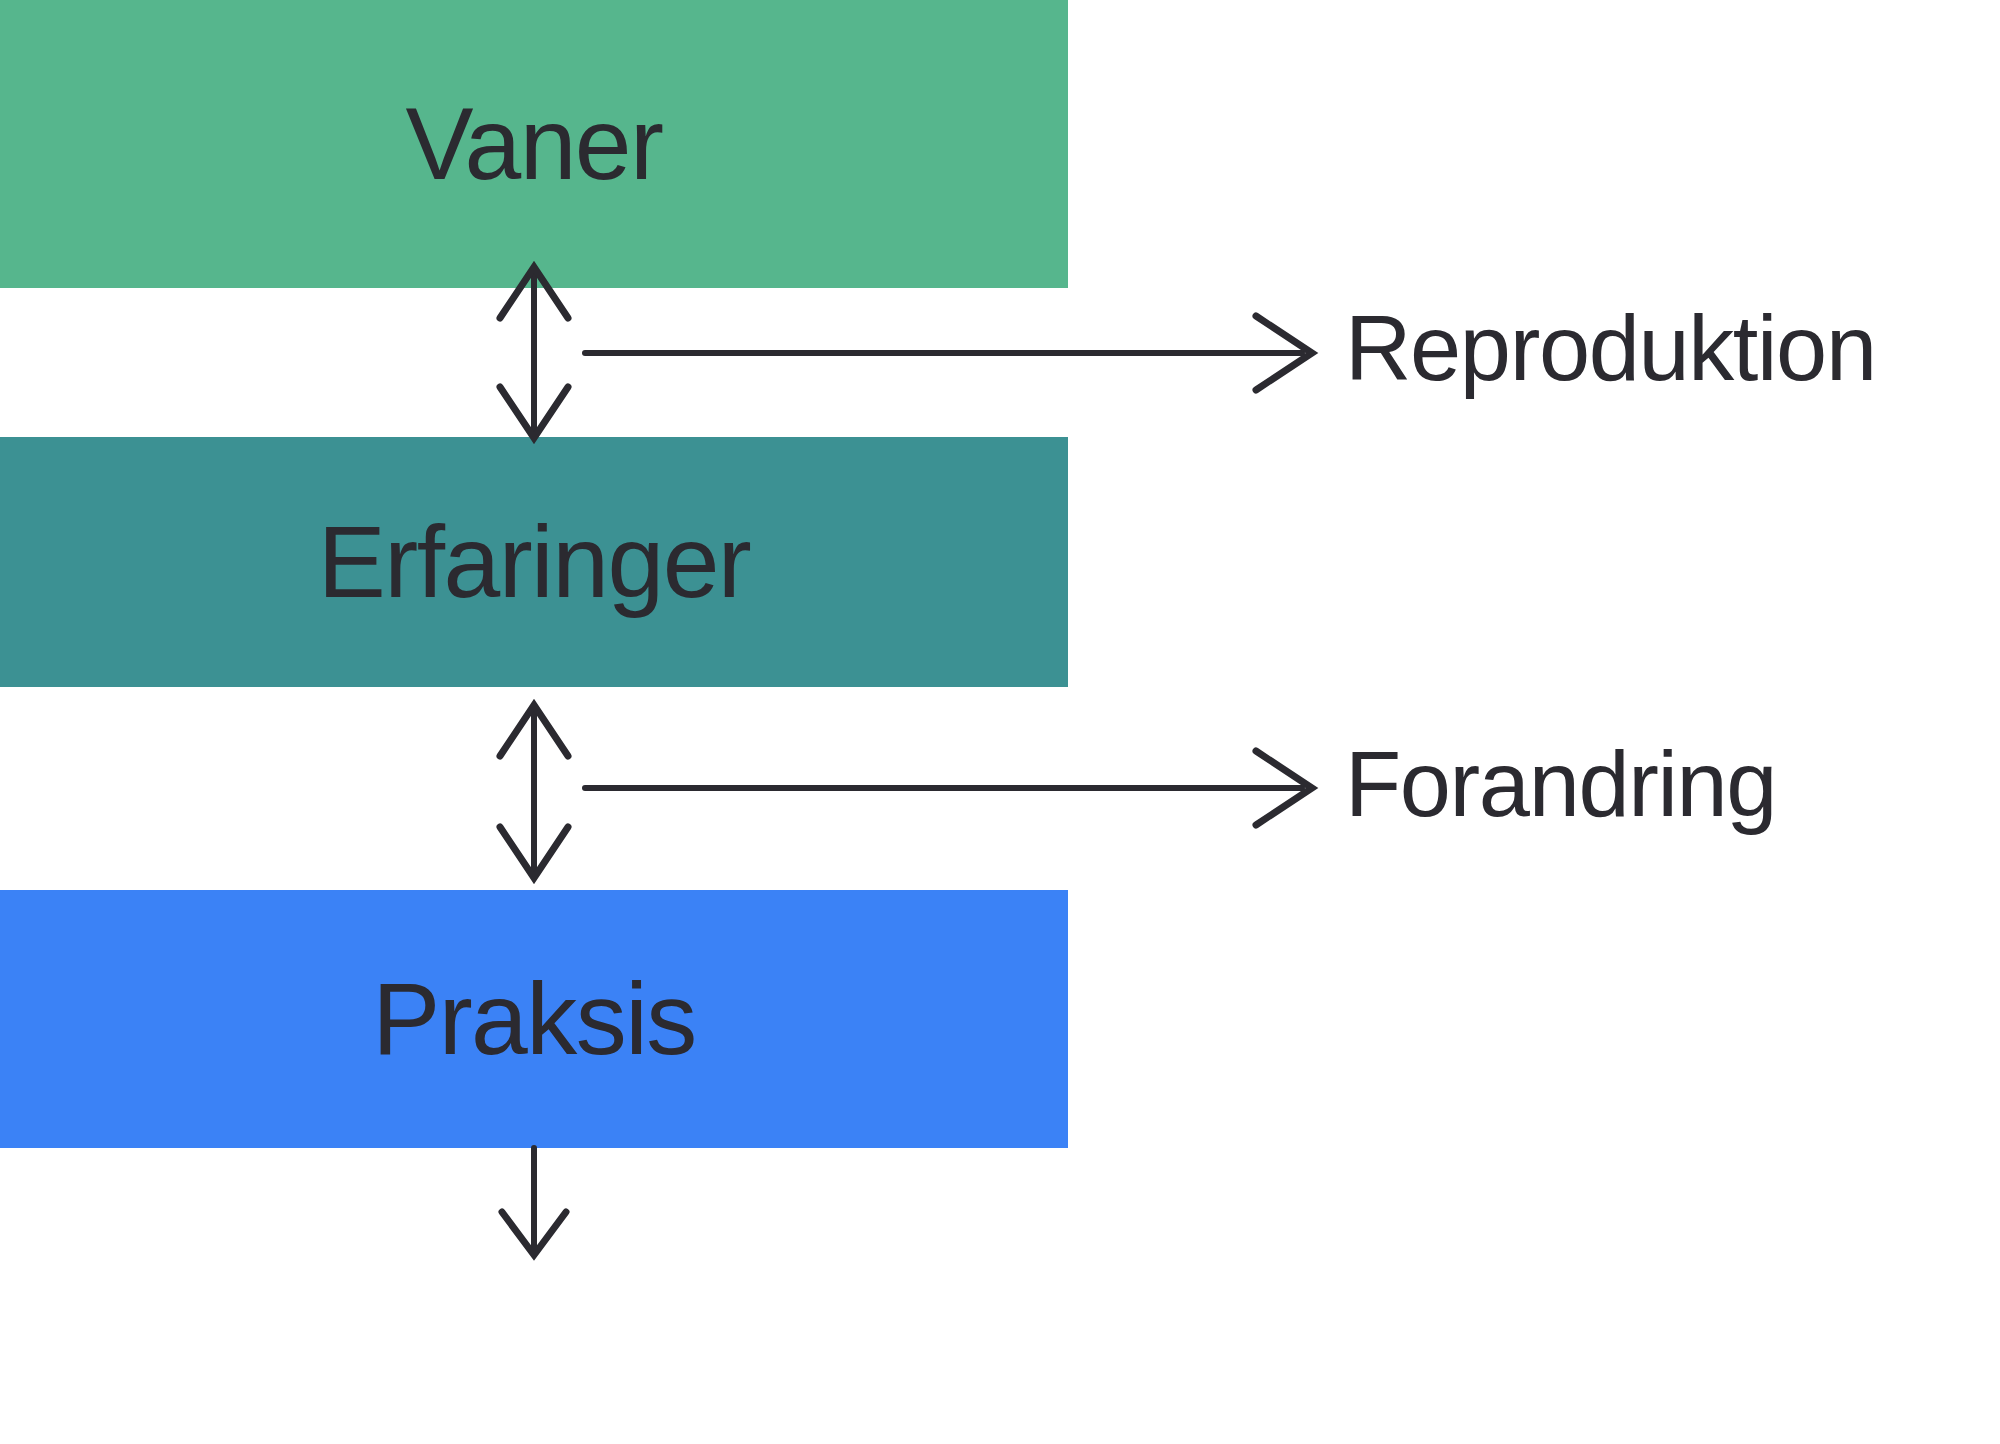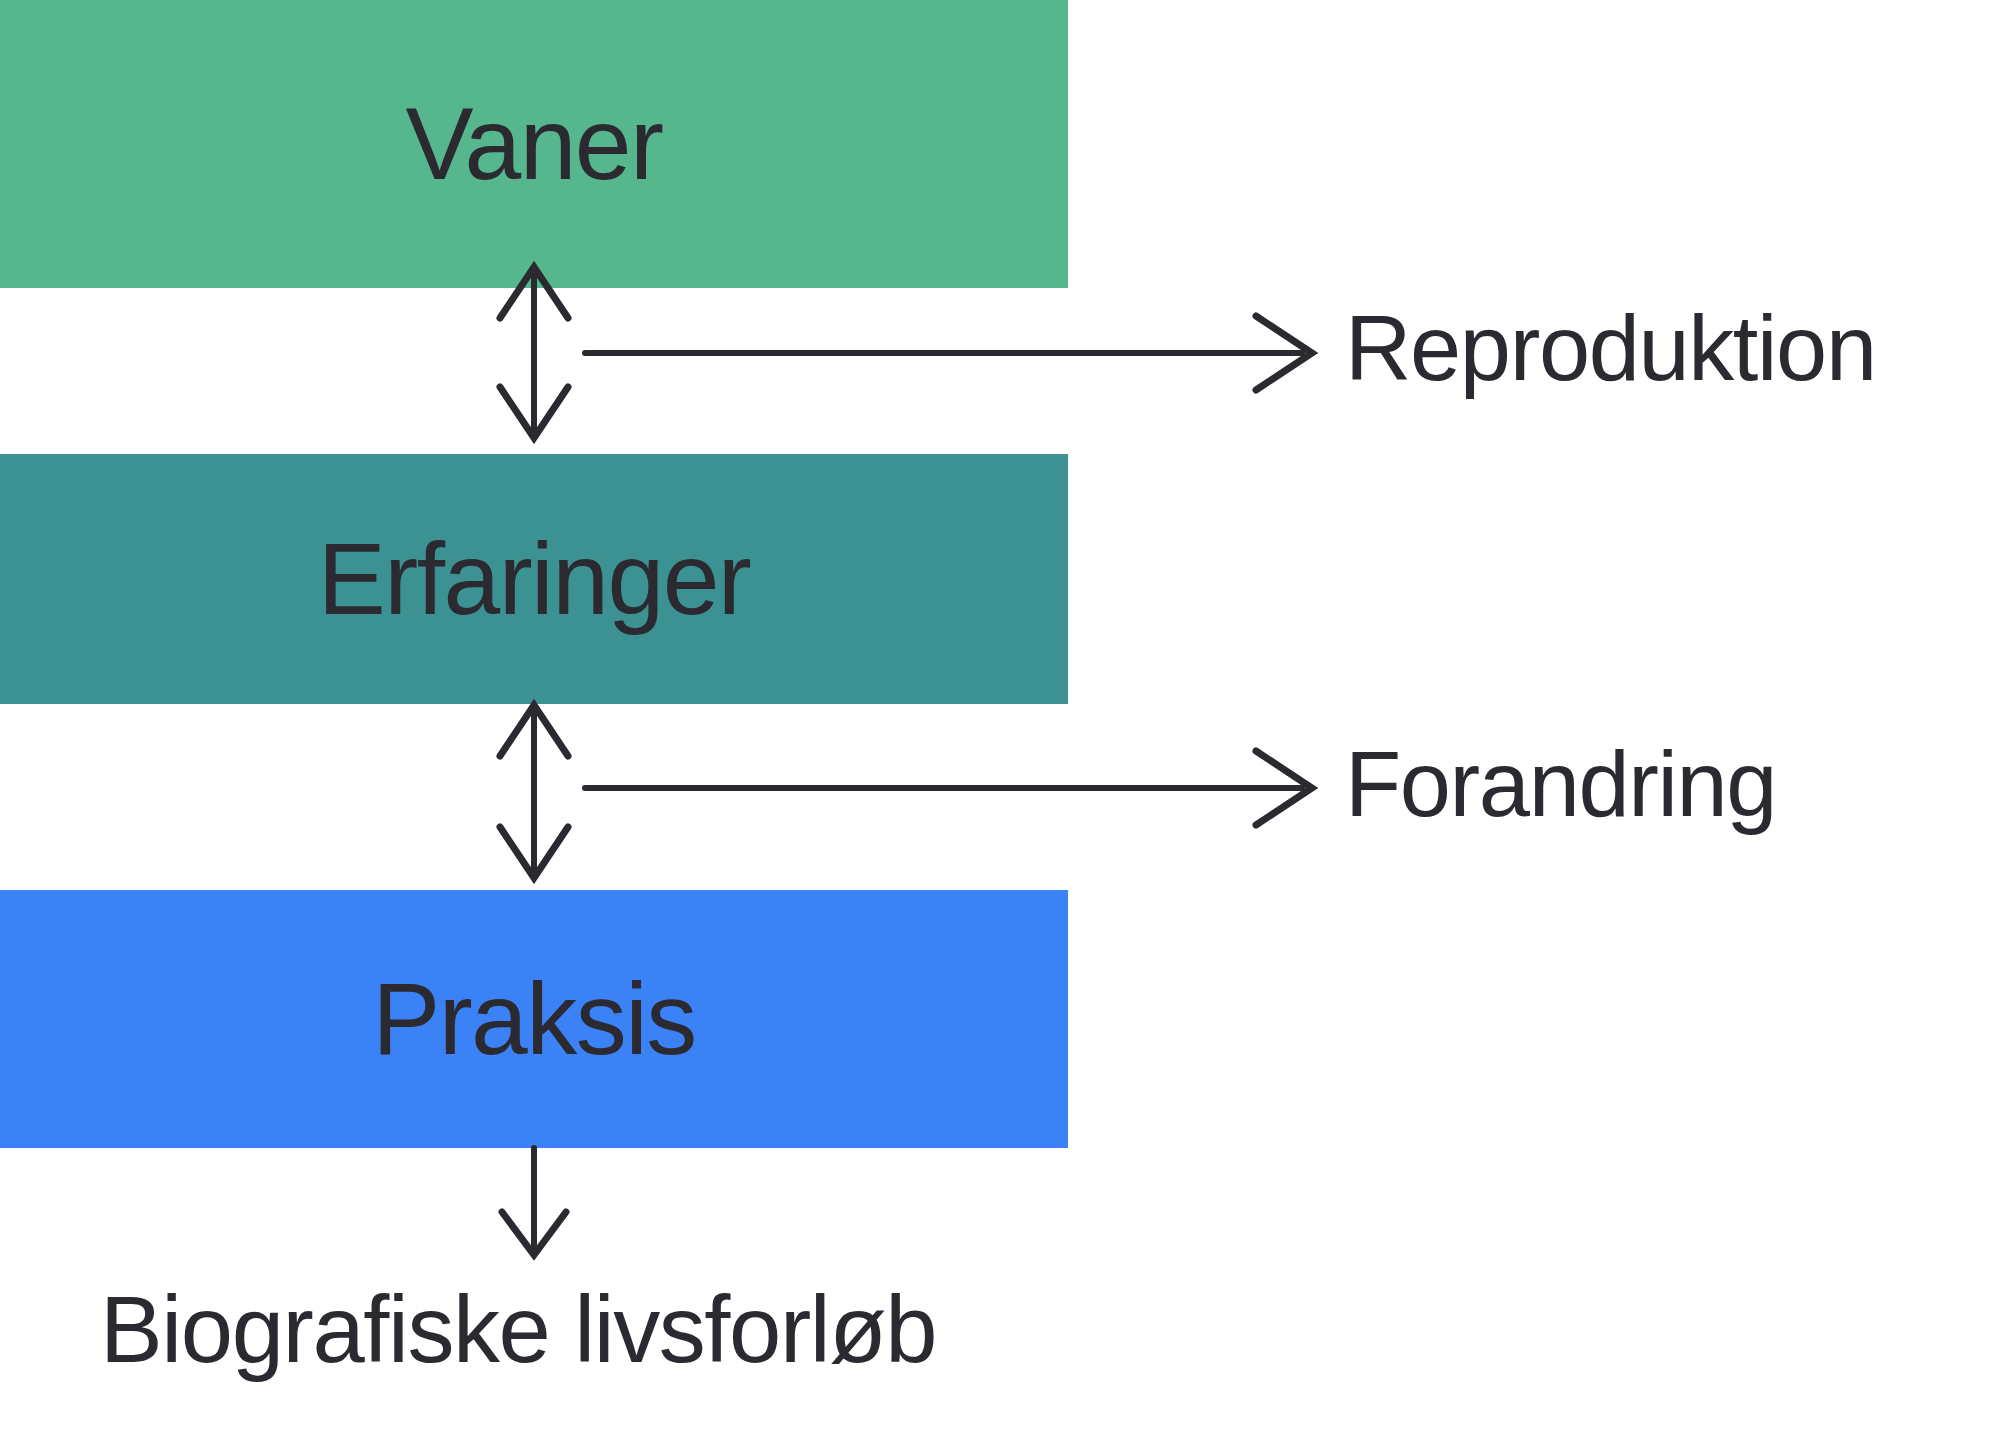--- a/index.html
+++ b/index.html
@@ -17,21 +17,21 @@
   }
   .box {
     position: absolute;
     left: 0;
     width: 1068px;
     display: flex;
     align-items: center;
     justify-content: center;
   }
   .box-vaner      { top: 0;     height: 288px; }
-  .box-erfaringer { top: 454px; height: 250px; }
+  .box-erfaringer { top: 437px; height: 250px; }
   .box-praksis    { top: 890px; height: 258px; }
   .box-label {
     font-size: 102px;
     font-weight: 400;
     letter-spacing: -0.015em;
     white-space: nowrap;
   }
   .arrows {
     position: absolute;
     top: 0;
@@ -112,15 +112,14 @@
     <g>
       <line class="stem" x1="534" y1="1148" x2="534" y2="1250"></line>
       <polyline class="head" points="502,1212 534,1255 566,1212"></polyline>
     </g>
   </svg>
 
   <div class="annotation annotation-reproduktion" style="color: rgb(43, 42, 48);">Reproduktion</div>
 
   <div class="annotation annotation-forandring" style="color: rgb(43, 42, 48);">Forandring</div>
 
-  <div class="bottom-label" style="color: rgb(43, 42, 48);">Biografiske livsforløb</div>
 
 </div>
 
 </body></html>

